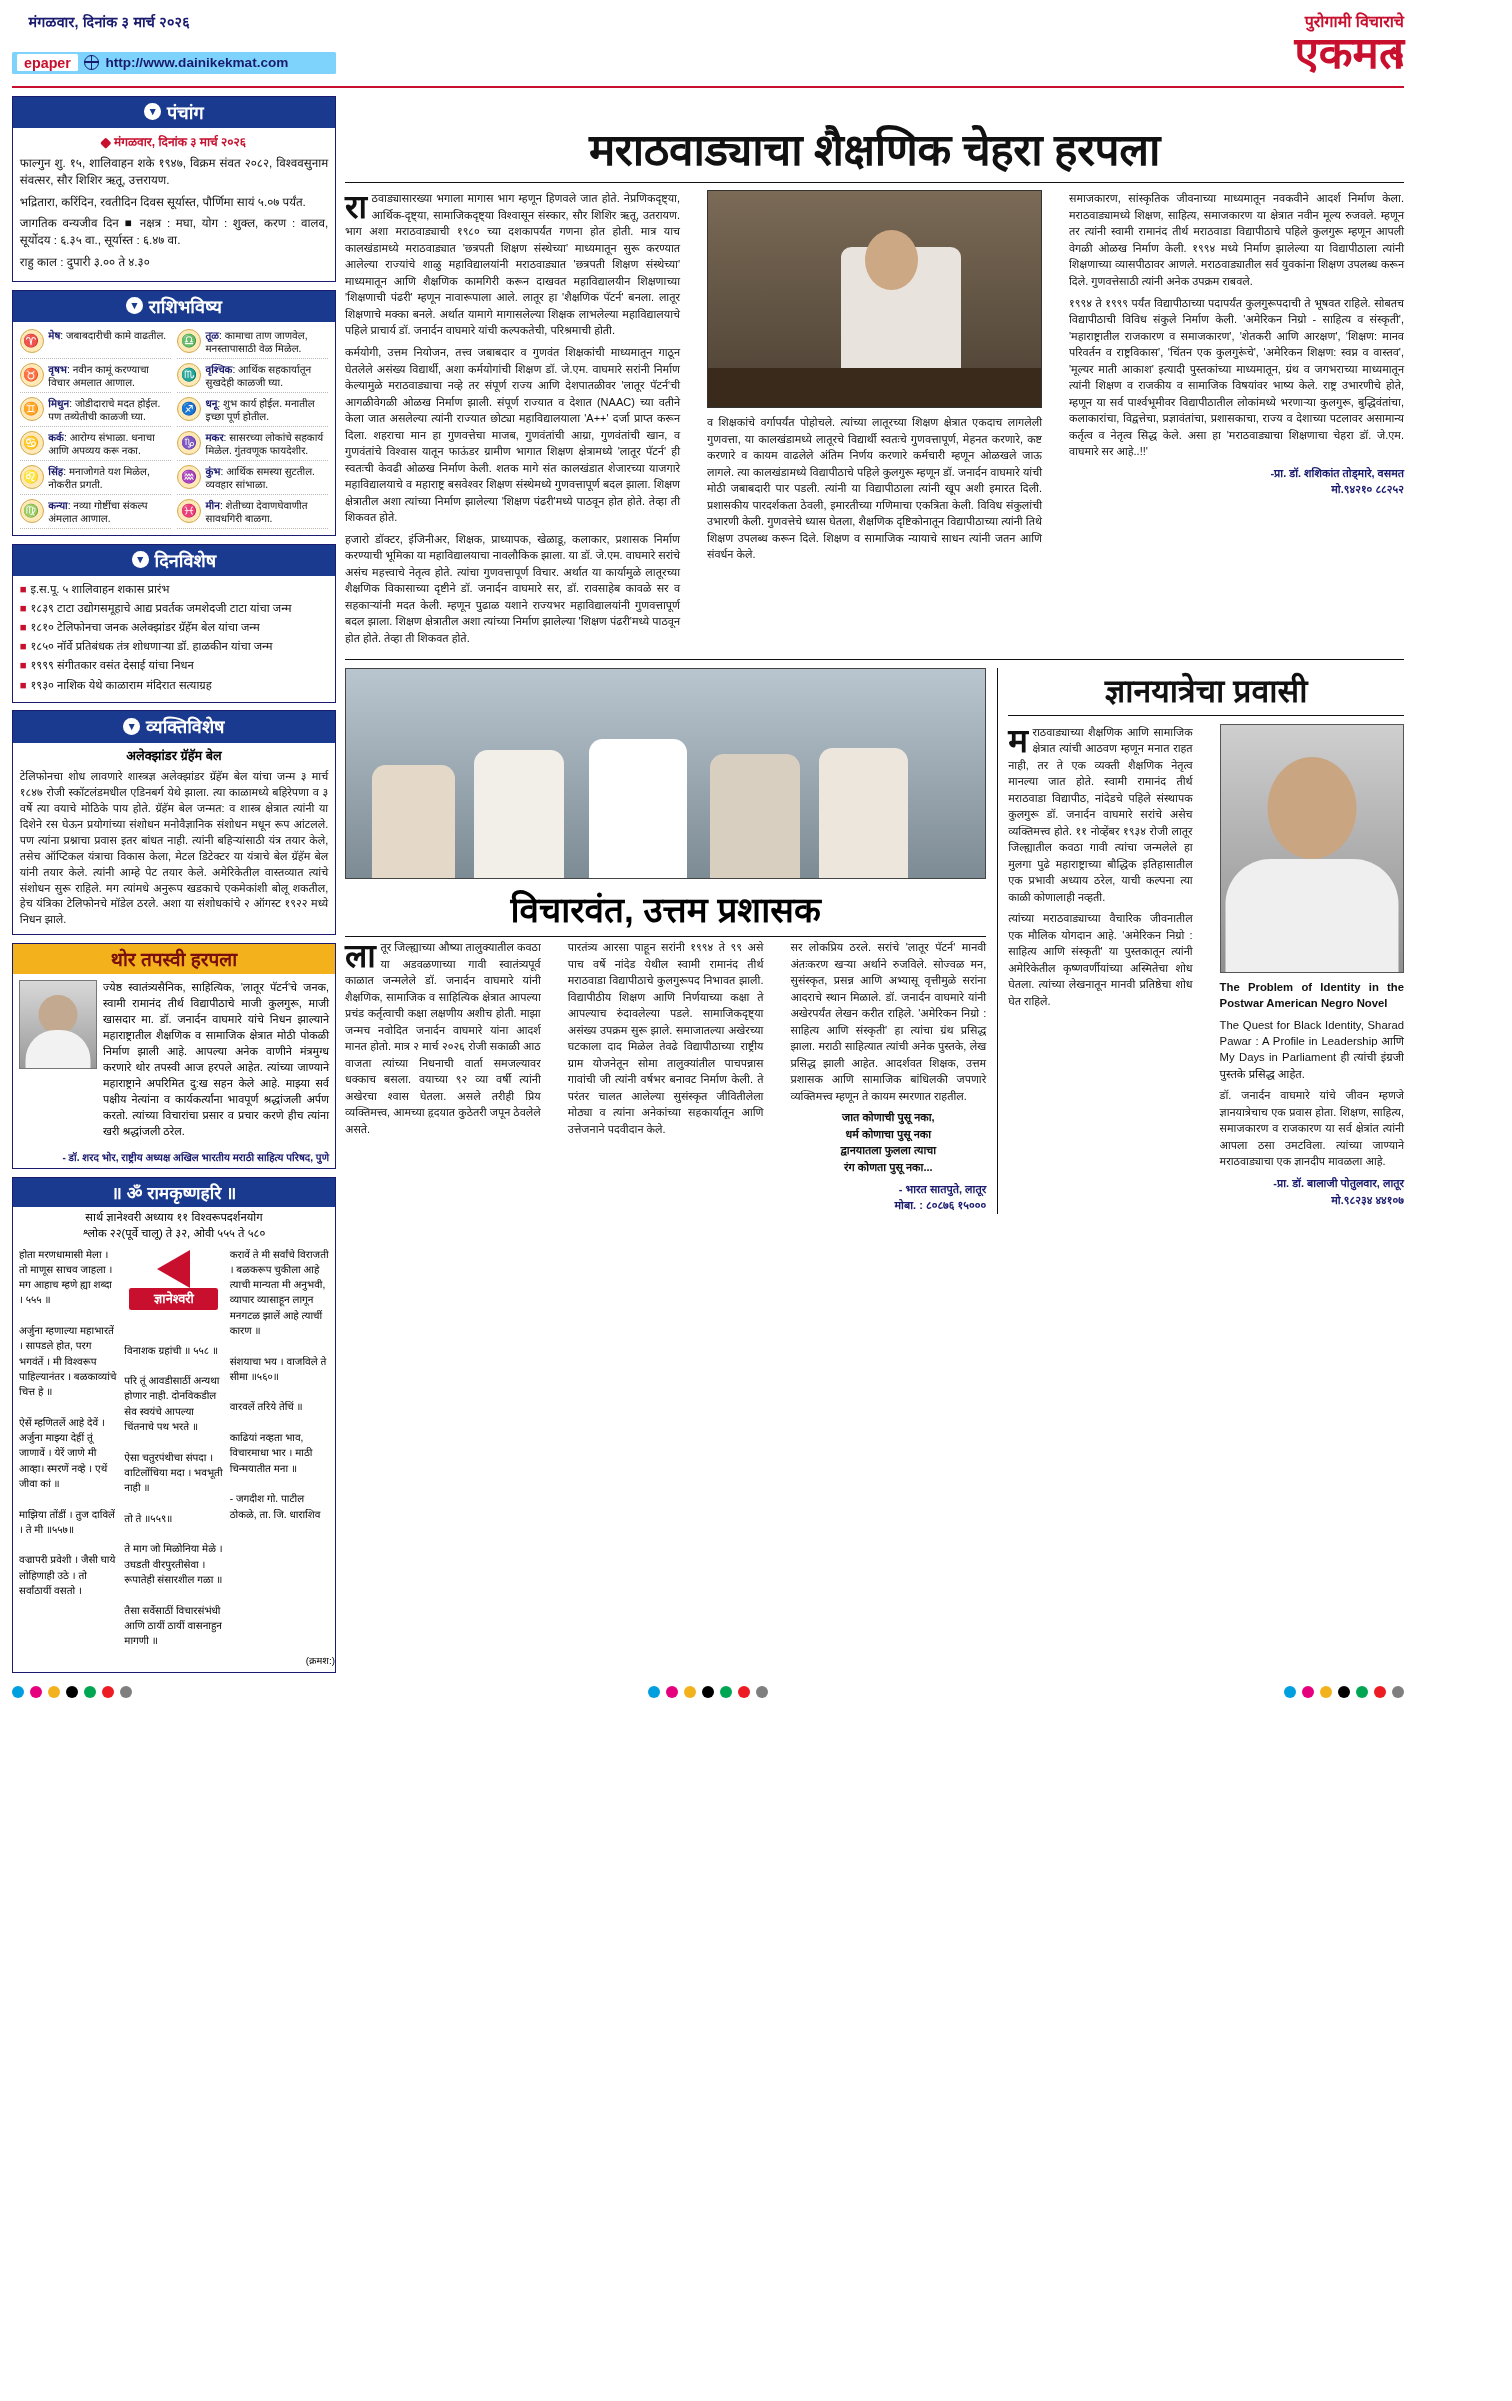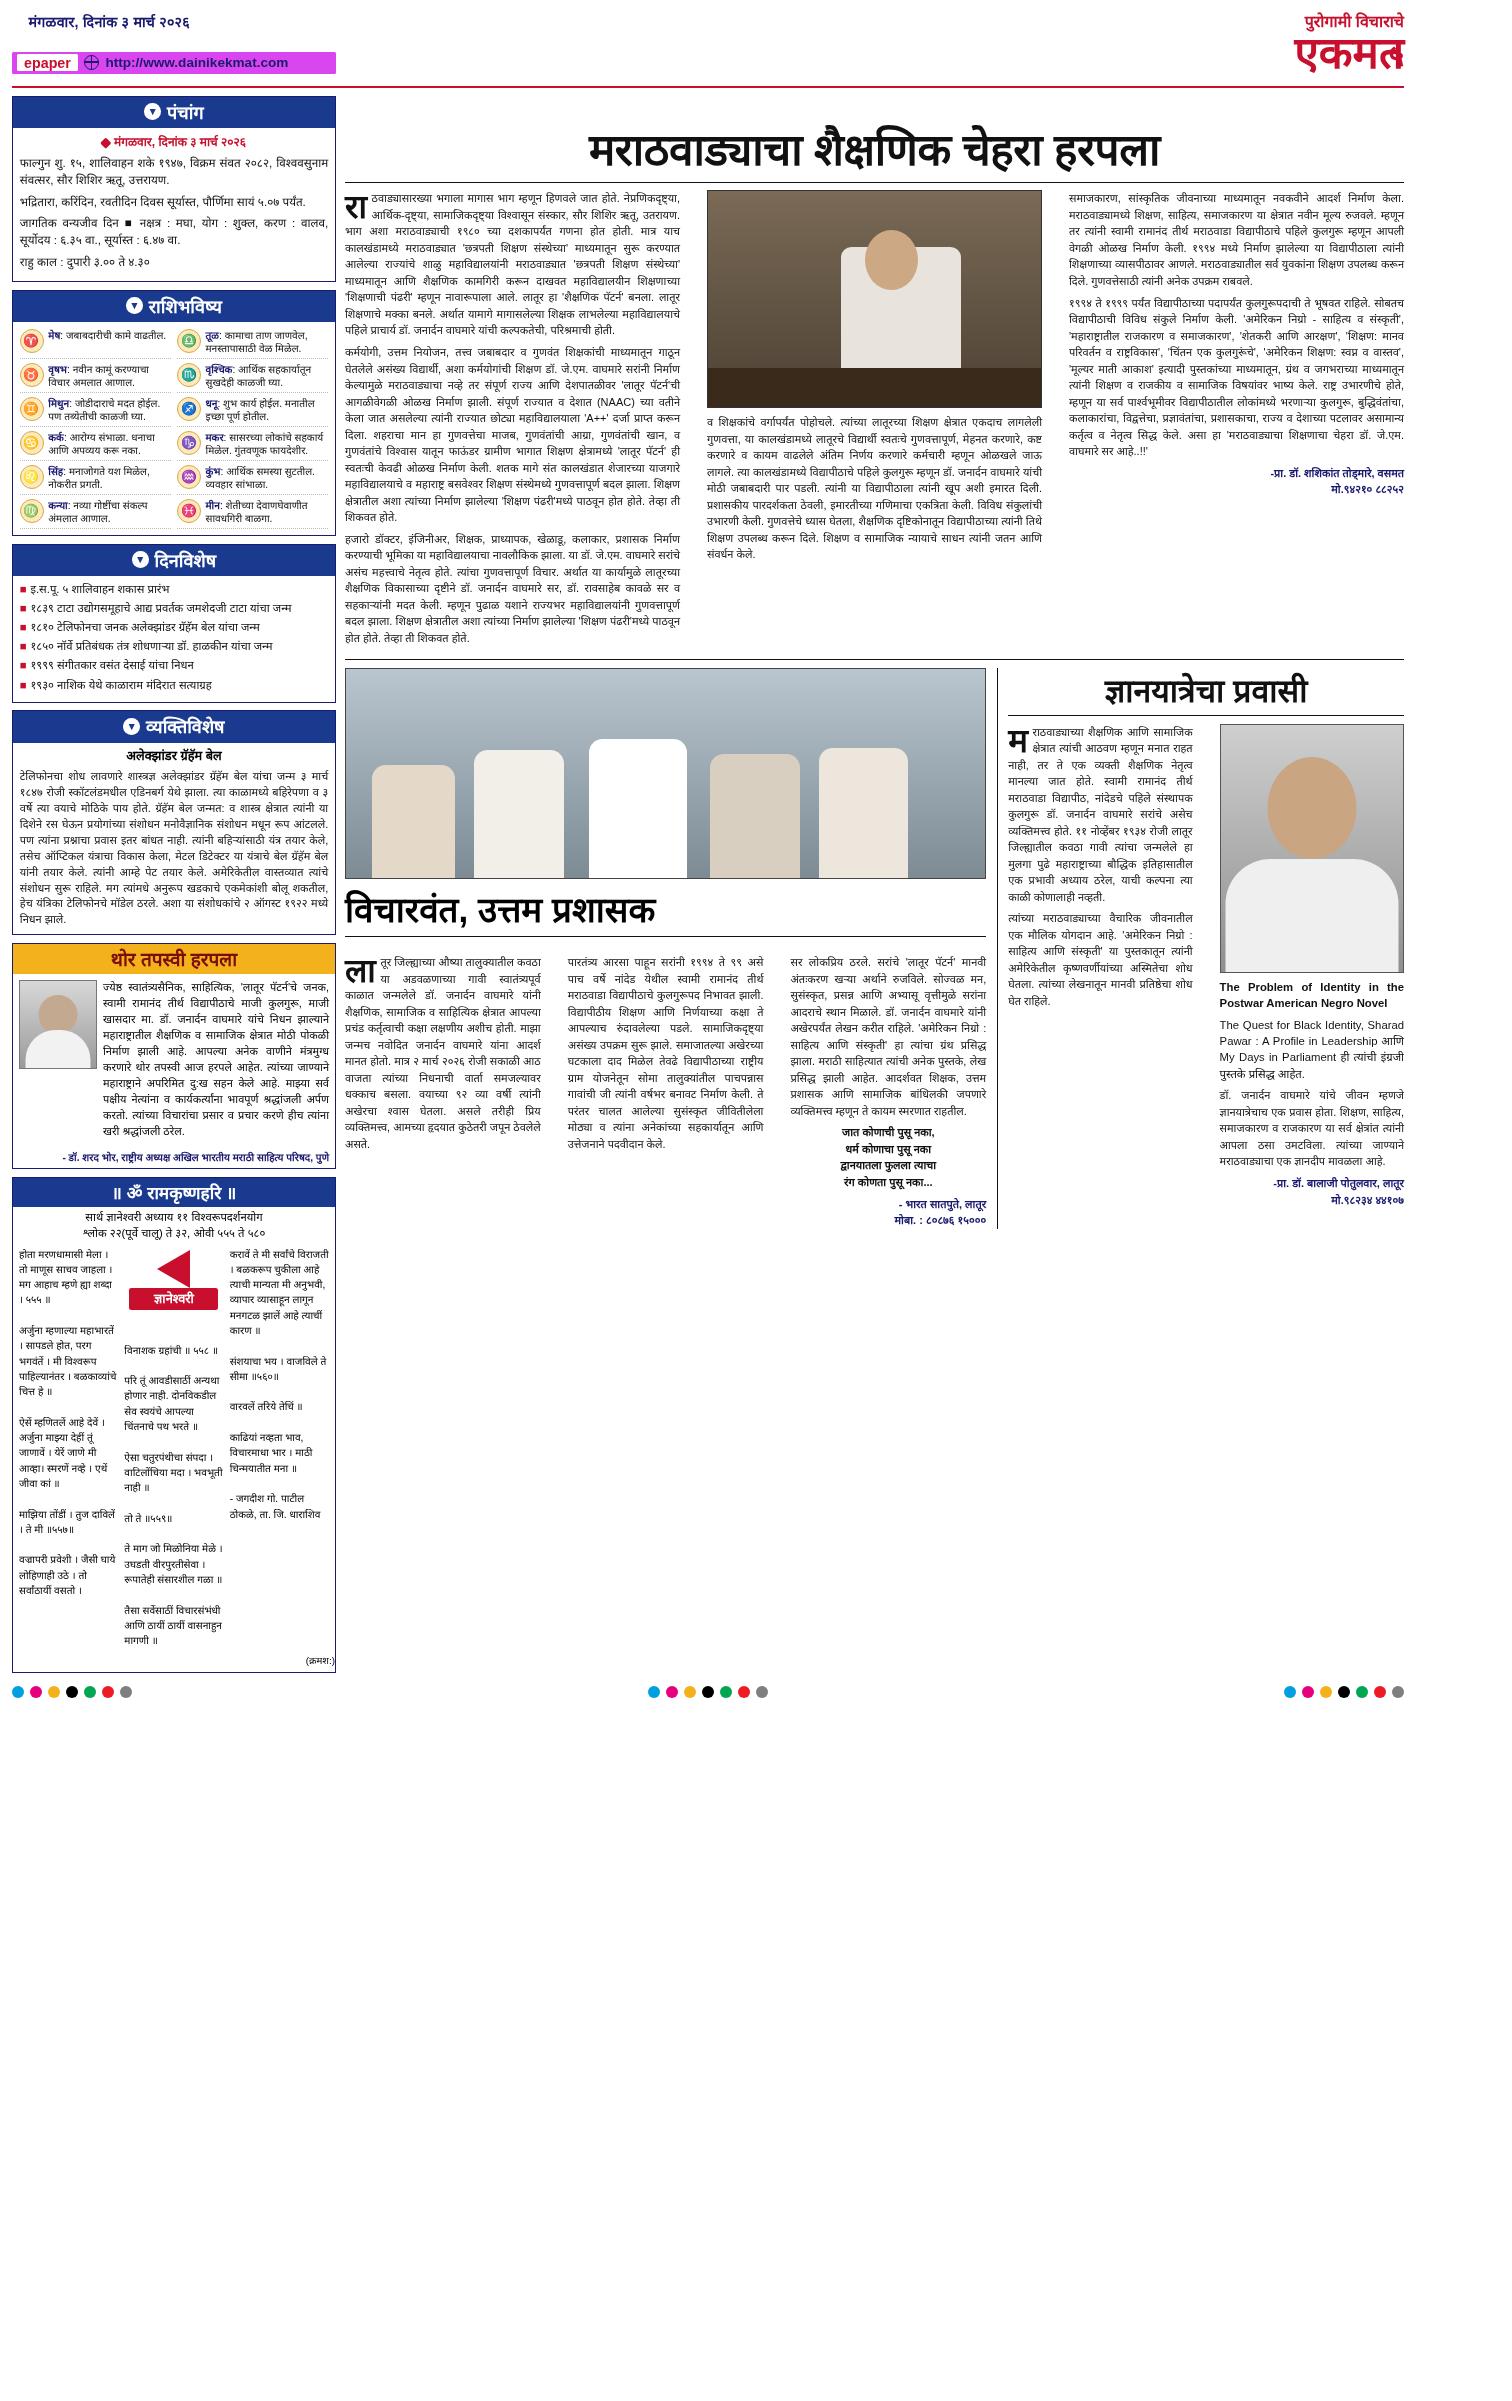--- a/index.html
+++ b/index.html
@@ -32,21 +32,21 @@
     color: #1a1a6e;
     font-weight: bold;
     letter-spacing: 0.2px;
     padding-left: 16.6px;
   }
   .epaper-bar {
     margin-top: 21px;
     display: flex;
     align-items: center;
     gap: 6px;
-    background: #d946ef;
+    background: #7dd3fc;
     border-radius: 1.5px;
     padding: 2.3px 7.5px 2.3px 4.5px;
     width: 324px;
   }
   .epaper-bar .lbl {
     background: #ffffff;
     color: #c8102e;
     font-weight: bold;
     font-size: 14.3px;
     padding: 0.8px 7.5px;
@@ -226,22 +226,22 @@
   
   .second-grid { display:flex; gap:10.5px; margin-top:7.5px; }
   .sec-left { flex: 1.62; }
   .sec-right { flex: 1; border-left:1.5px solid #111; padding-left:10.5px;}
   .group-photo {
     width:100%; height:211px; border:0.8px solid #444; position:relative; overflow:hidden;
     background:linear-gradient(#b9c6cf,#7d8b95); margin-bottom:6px;
   }
   .gp-person{position:absolute;bottom:0;border-radius:13.6px 13.6px 0 0;}
   .headline2 {
-    font-size:35px;font-weight:bold;border-bottom:1.5px solid #111;
-    padding-bottom:4.5px;margin:3px 0 17px 0;
+    font-size:35px;font-weight:bold;text-align:center;border-bottom:1.5px solid #111;
+    padding-bottom:4.5px;margin:3px 0 2px 0;
   }
   .headline3 {
     font-size:32px;font-weight:bold;text-align:center;color:#111;
     border-bottom:1.5px solid #111;padding-bottom:4.5px;margin:0 0 7.5px 0;
   }
   .portrait {
     width:100%;height:249px;border:0.8px solid #555;margin-bottom:6px;
     background:linear-gradient(#cfcfcf,#8f8f8f);position:relative;overflow:hidden;
   }
   .pt-head{position:absolute;left:50%;top:32px;transform:translateX(-50%);width:89px;height:102px;border-radius:50%;background:#c9a582;}

